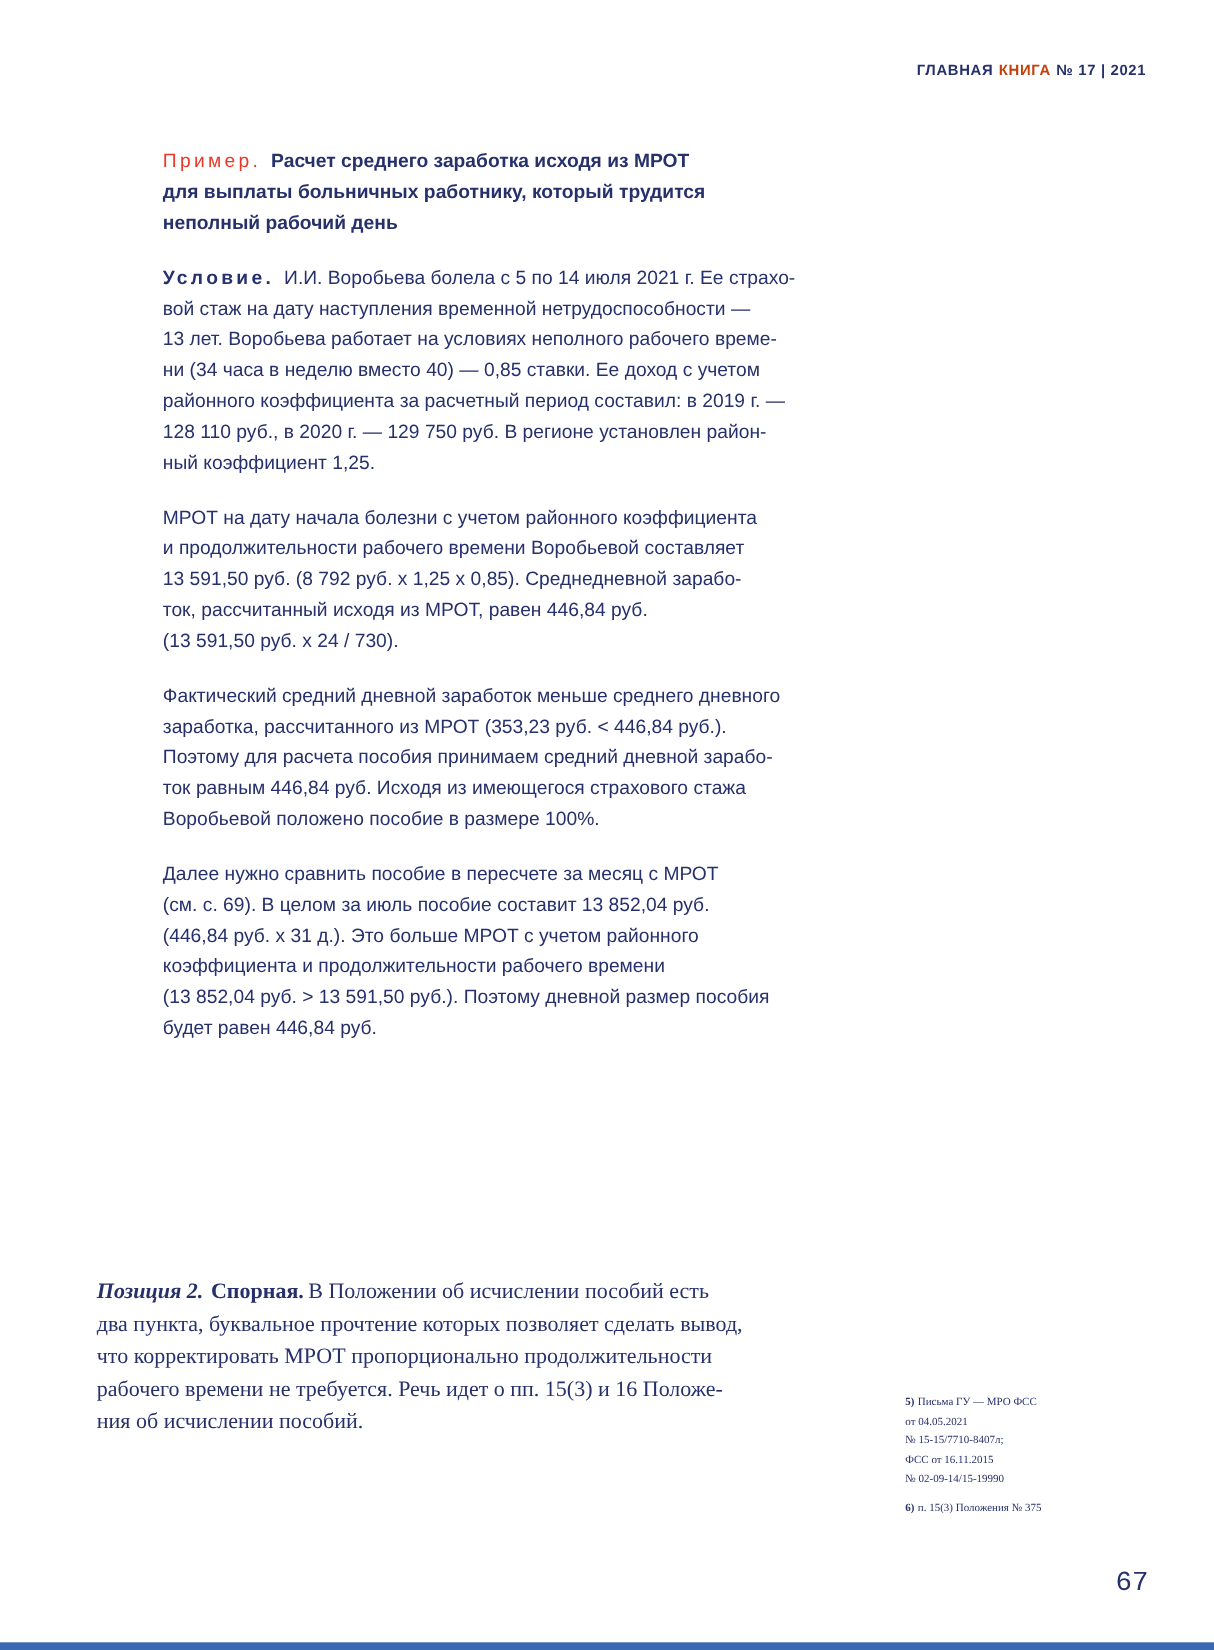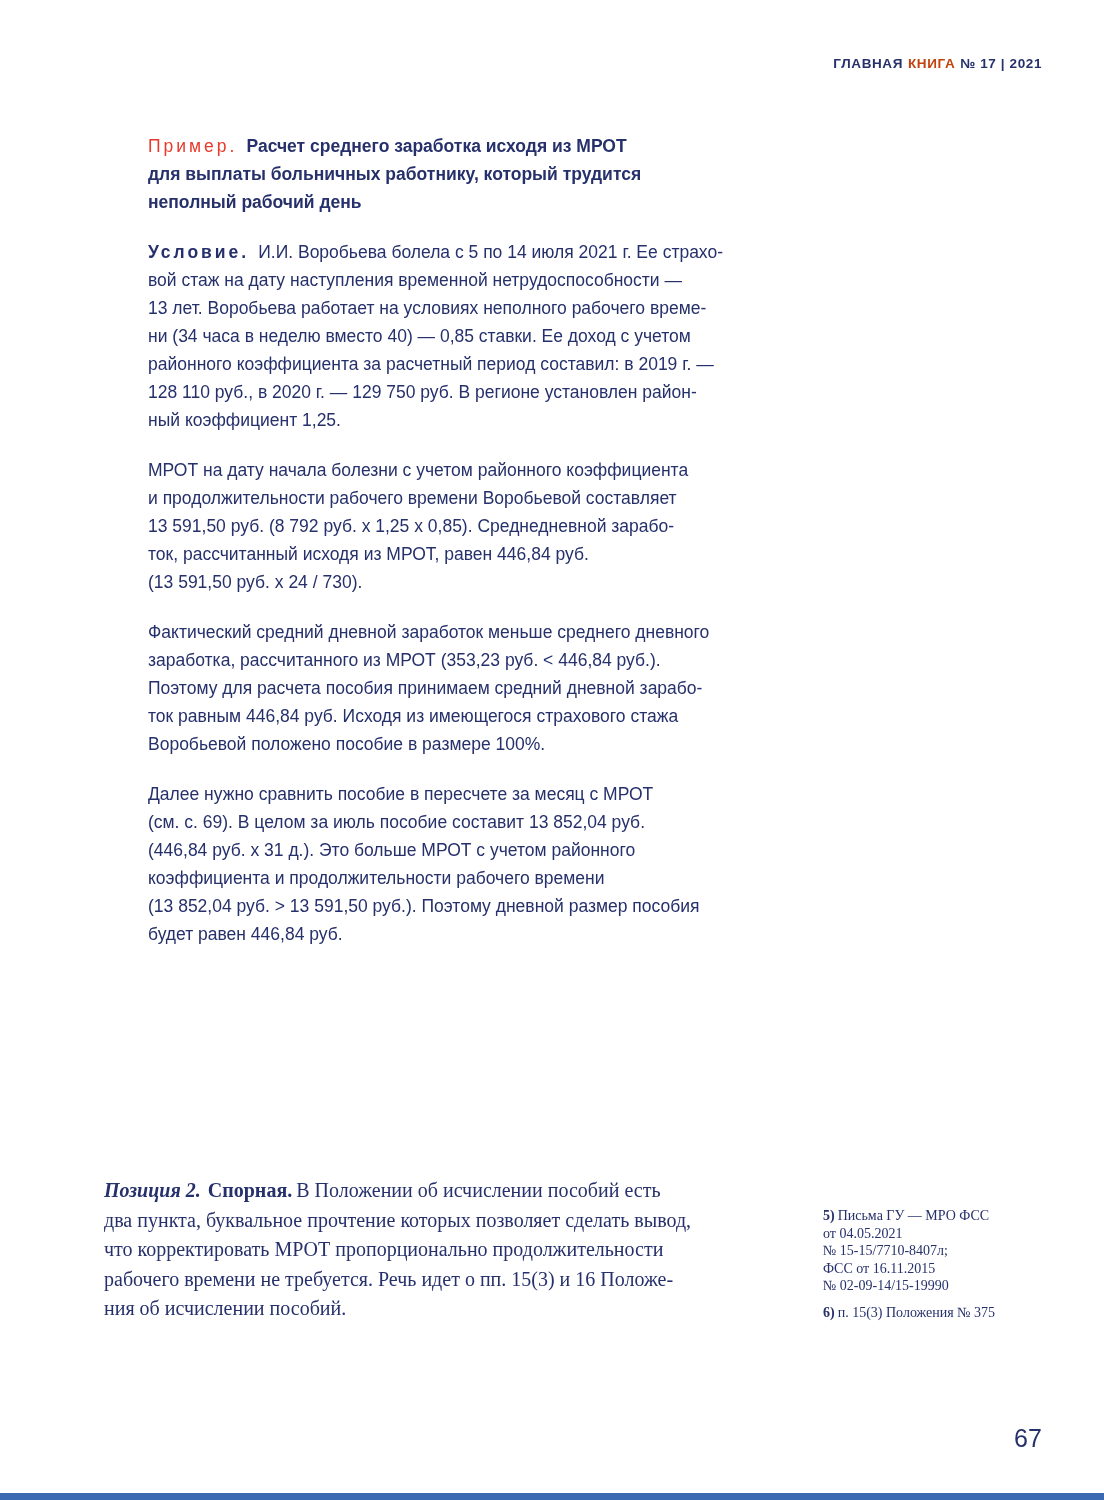--- a/index.html
+++ b/index.html
@@ -46,45 +46,45 @@
   .position {
     position: absolute;
     left: 88px;
     top: 1160px;
     width: 700px;
     font-family: "Liberation Serif", serif;
     font-size: 20px;
     line-height: 29.5px;
     color: #26306b;
   }
-  .pos-para { margin: 16px; }
+  .pos-para { margin: 0; }
   .pos-label-italic { font-style: italic; font-weight: bold; margin-right: 7px; }
   .pos-label-bold   { font-weight: bold; margin-right: 4px; }
   .indent { text-indent: 30px; }
 
   
   .footnotes {
     position: absolute;
     left: 823px;
-    top: 1207px;
+    top: 1266px;
     width: 220px;
     font-family: "Liberation Serif", serif;
-    font-size: 14px;
+    font-size: 10px;
     line-height: 17.5px;
     color: #26306b;
   }
   .note { margin: 0 0 9px 0; }
   .note-marker { font-weight: bold; margin-right: 3px; }
 
   
   .page-number {
     position: absolute;
     left: 1014px;
     top: 1424px;
-    font-family: Liberation Sans, sans-serif;
+    font-family: Liberation Mono, monospace;
     font-size: 25px;
     color: #26306b;
     text-align: right;
   }
 
   
   .footer-bar {
     position: absolute;
     left: 0; right: 0; bottom: 0;
     height: 7px;

